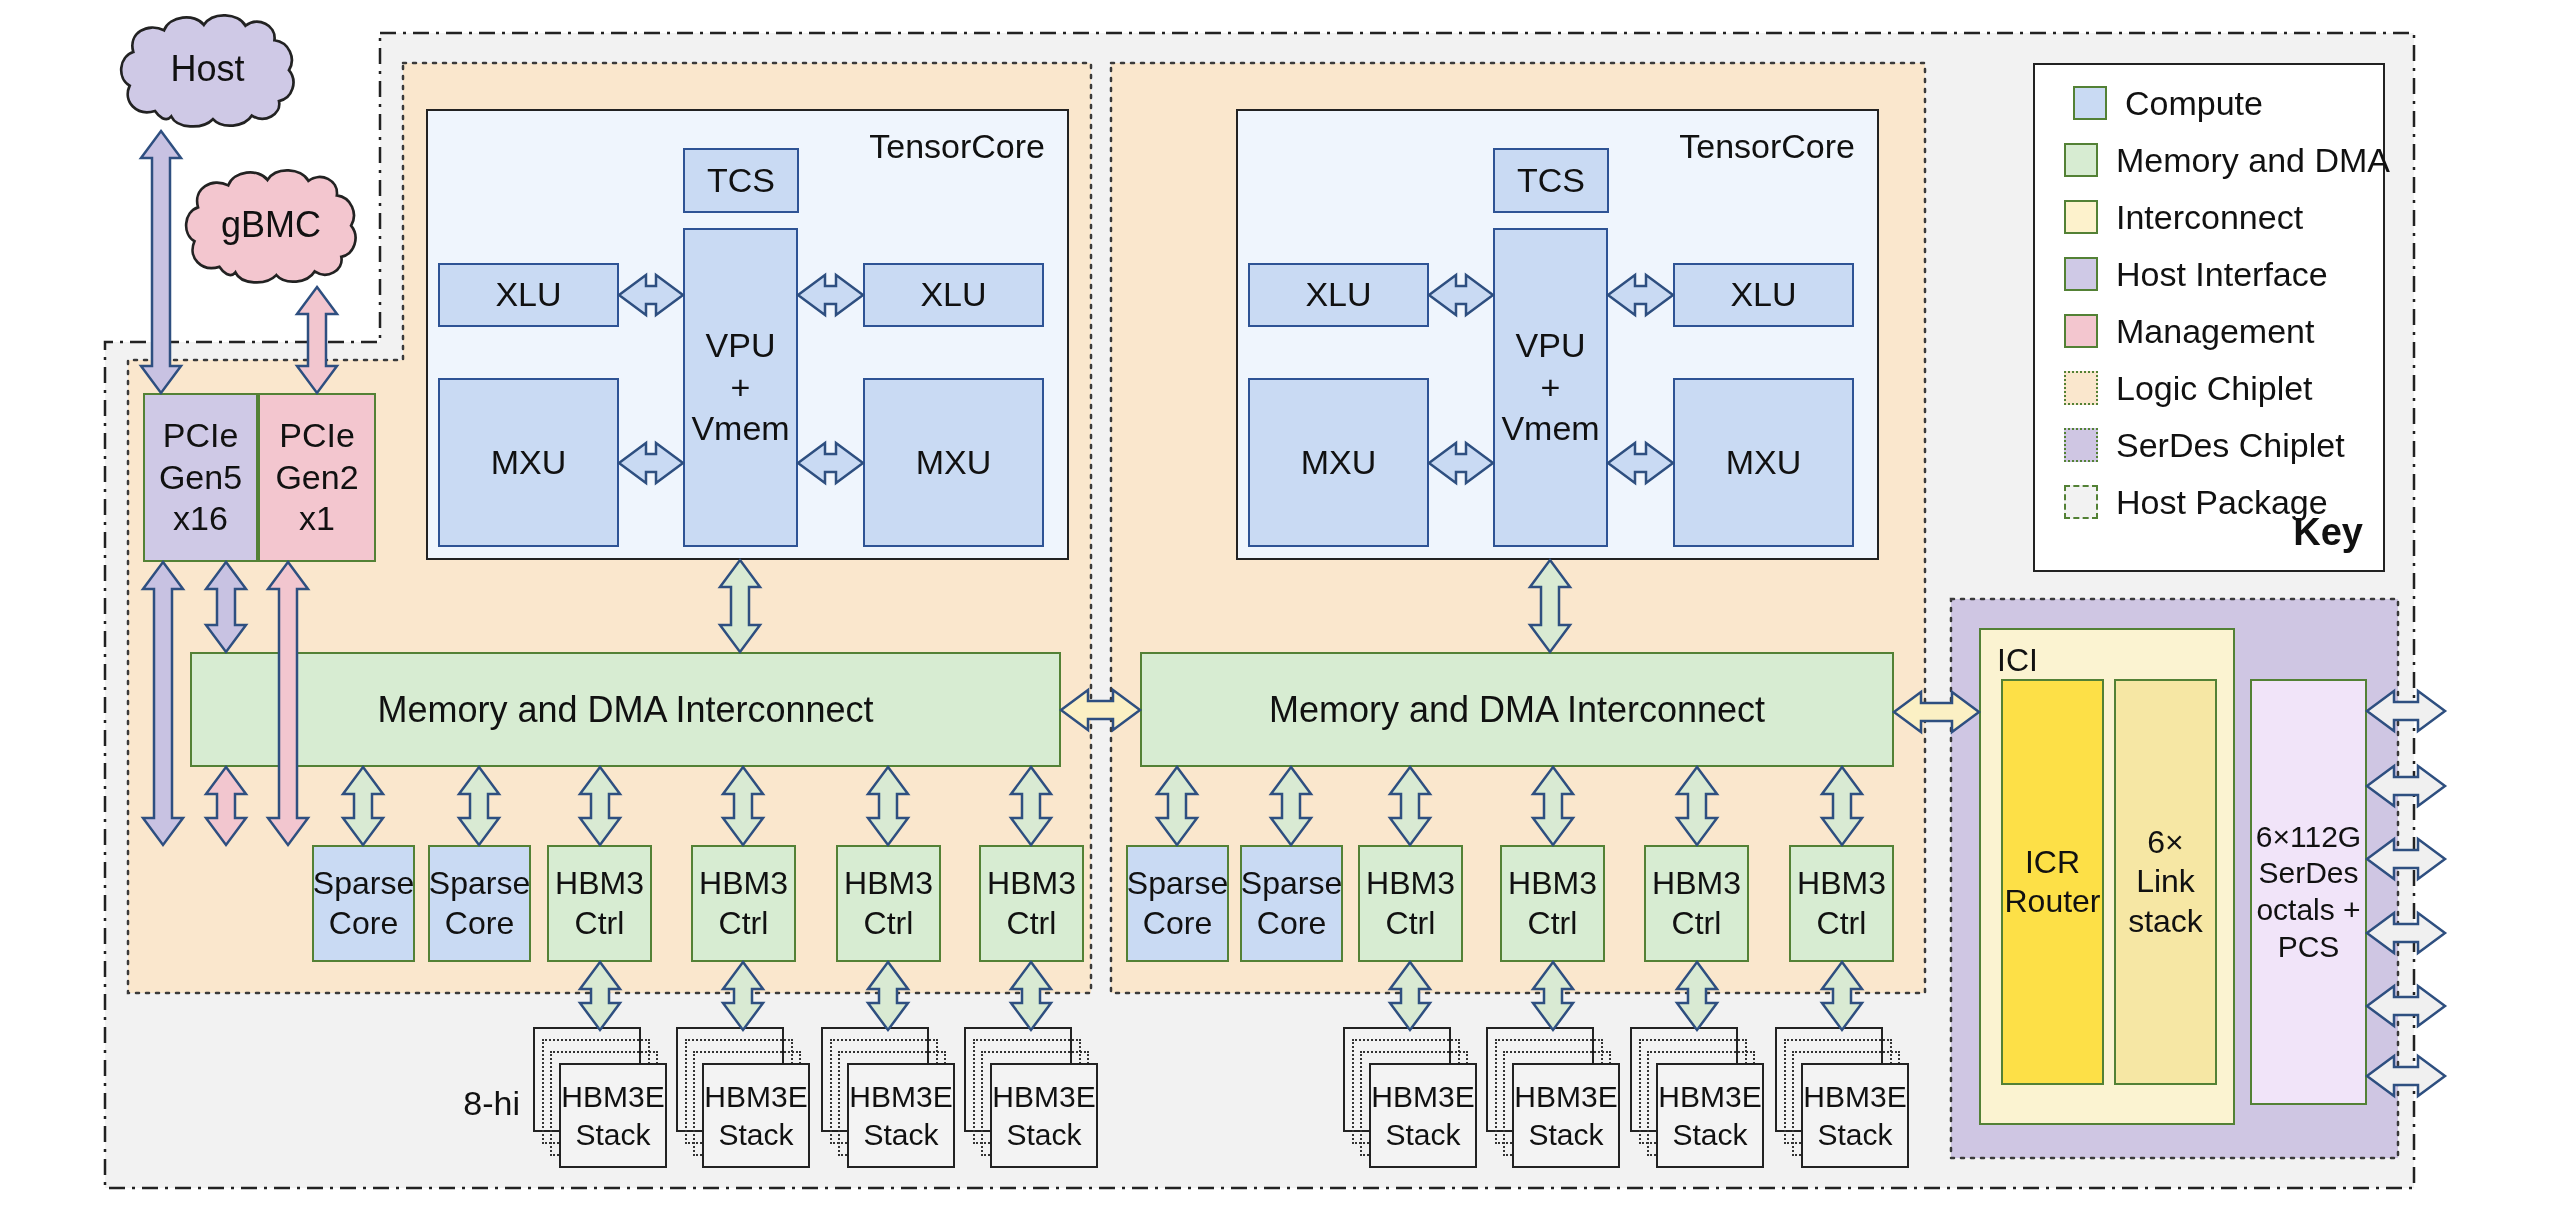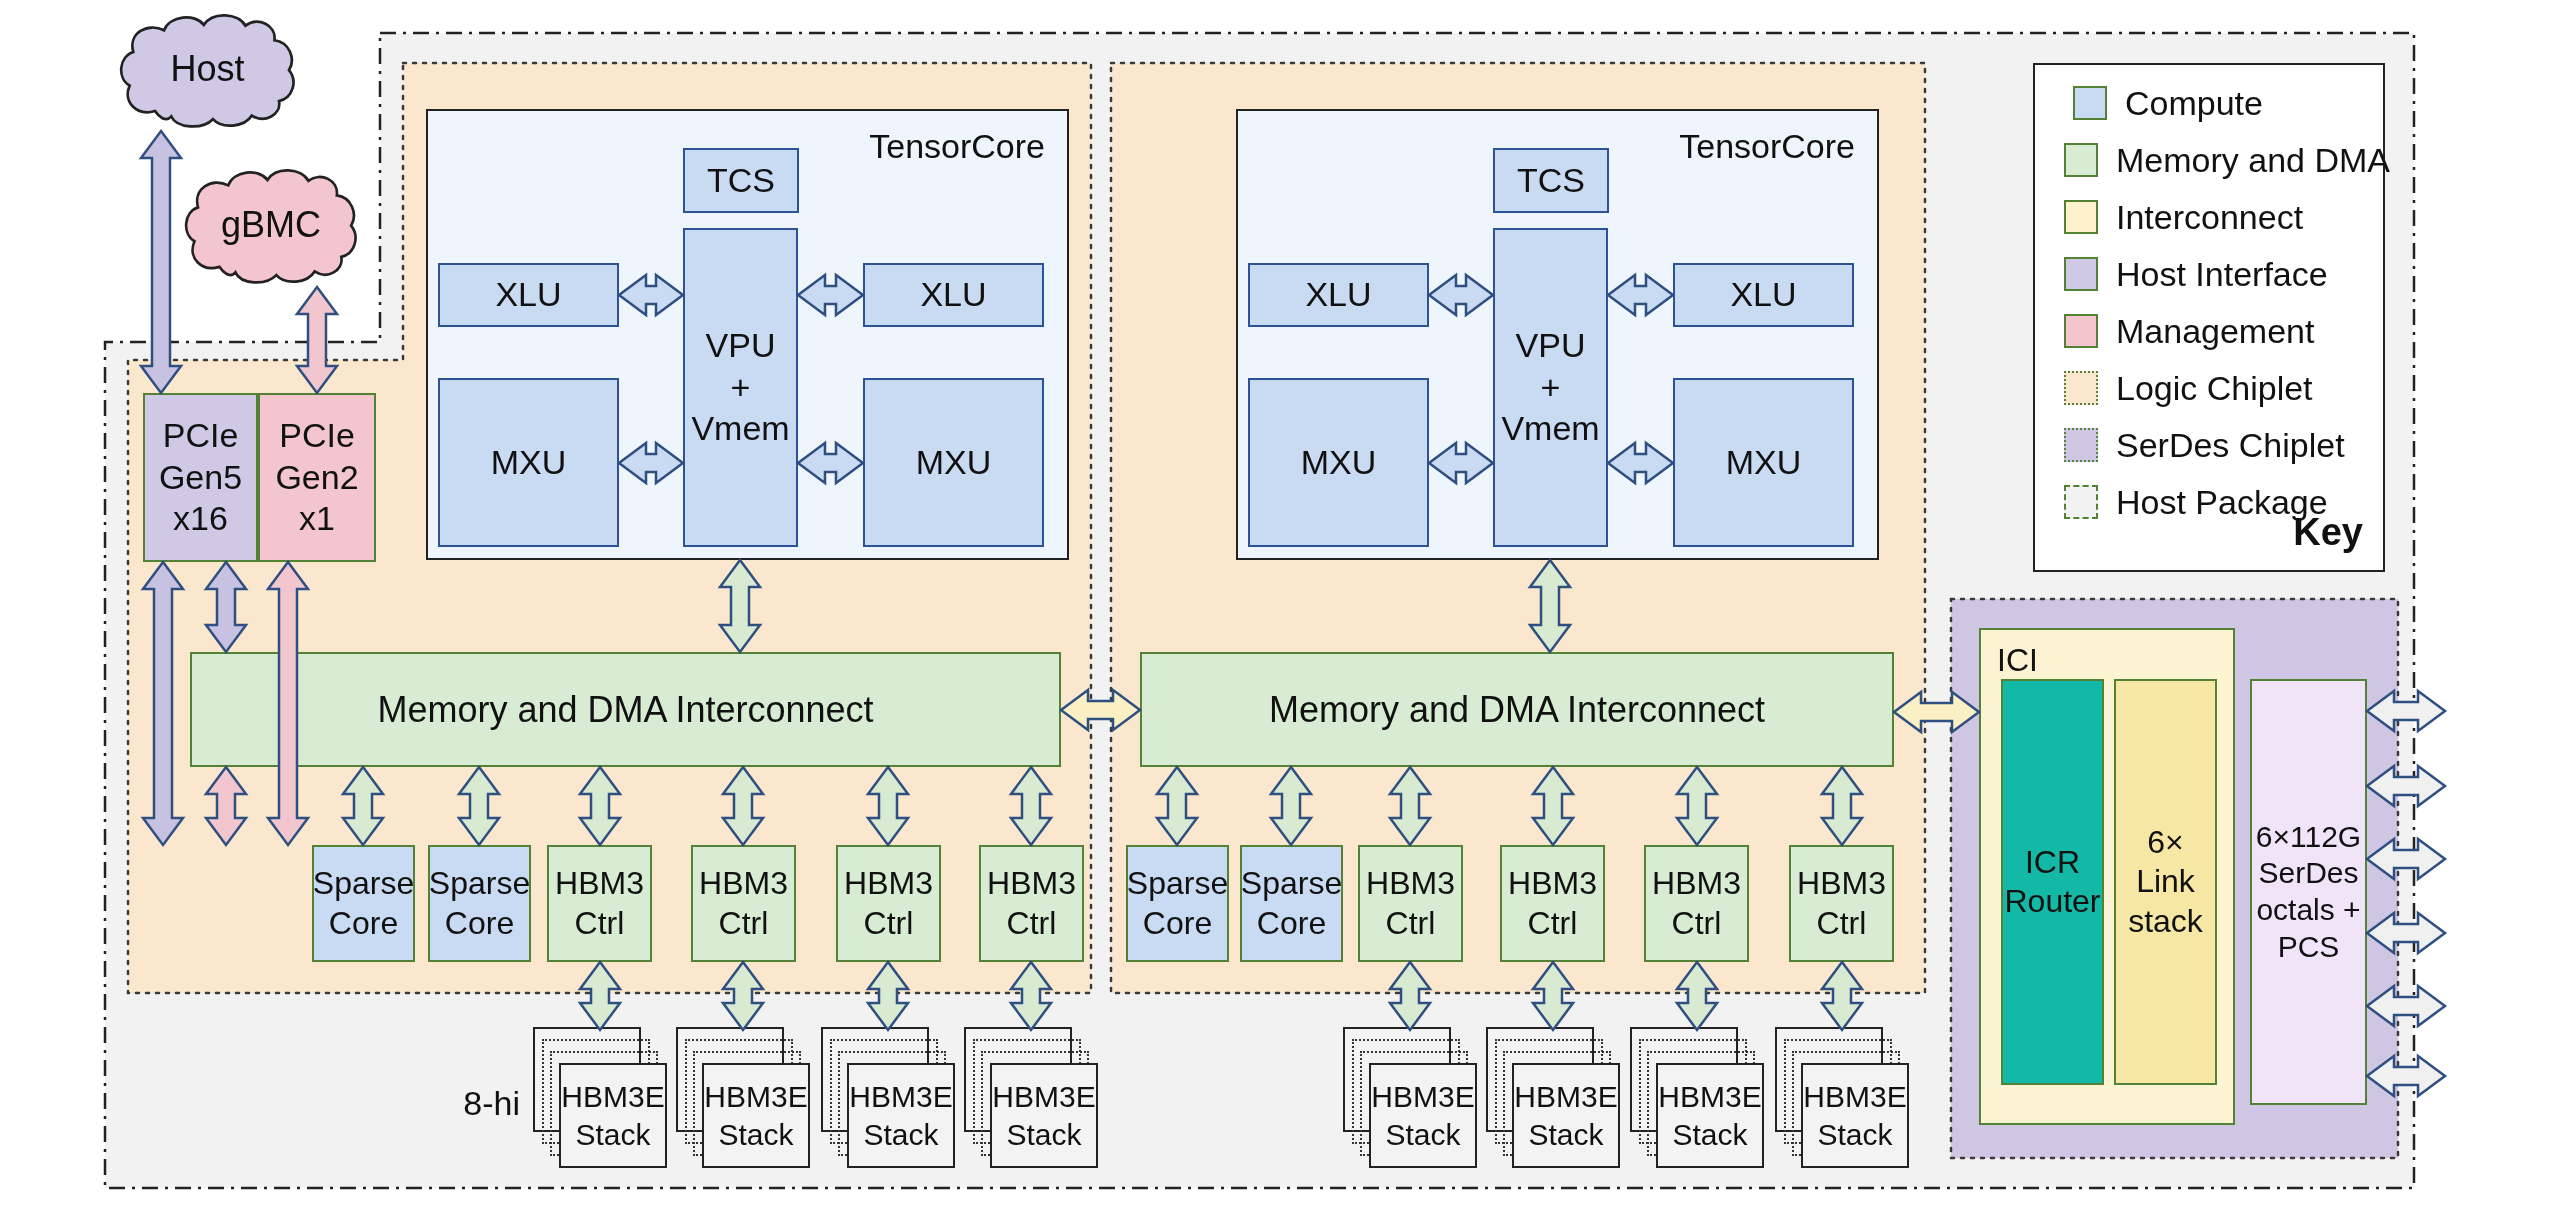--- a/index.html
+++ b/index.html
@@ -177,21 +177,21 @@
 Stack</div>
       </div>
       <div style="position: absolute; left: 1775px; top: 1027px; width: 134px; height: 141px;">
         <div class="stack-part" style="left: 0px; top: 0px; border: 2.2px solid rgb(34, 34, 34); background: rgb(243, 243, 243);"></div>
         <div class="stack-part" style="left: 9px; top: 12px; border: 2px dotted rgb(51, 51, 51);"></div>
         <div class="stack-part" style="left: 17px; top: 24px; border: 2px dotted rgb(51, 51, 51);"></div>
         <div class="stack-part" style="left: 26px; top: 36px; border: 2.2px solid rgb(34, 34, 34); background: rgb(243, 243, 243); display: flex; align-items: center; justify-content: center; text-align: center; white-space: pre-line; font-size: 30px; line-height: 1.25;">HBM3E
 Stack</div>
       </div>
       <div class="bx" style="left: 1979px; top: 628px; width: 256px; height: 497px; background: rgb(251, 243, 209); border-color: rgb(83, 129, 53); font-size: 32px;"><div class="corner-label" style="left: 16px; top: 14px; font-size: 32px;">ICI</div></div>
-      <div class="bx" style="left: 2001px; top: 679px; width: 103px; height: 406px; background: #14b8a6; border-color: rgb(83, 129, 53); font-size: 32px;">ICR
+      <div class="bx" style="left: 2001px; top: 679px; width: 103px; height: 406px; background: #fde047; border-color: rgb(83, 129, 53); font-size: 32px;">ICR
 Router</div>
       <div class="bx" style="left: 2114px; top: 679px; width: 103px; height: 406px; background: rgb(246, 231, 164); border-color: rgb(83, 129, 53); font-size: 32px;">6×
 Link
 stack</div>
       <div class="bx" style="left: 2250px; top: 679px; width: 117px; height: 426px; background: rgb(241, 228, 249); border-color: rgb(83, 129, 53); font-size: 30px;">6×112G
 SerDes
 octals +
 PCS</div>
     </div>
 

